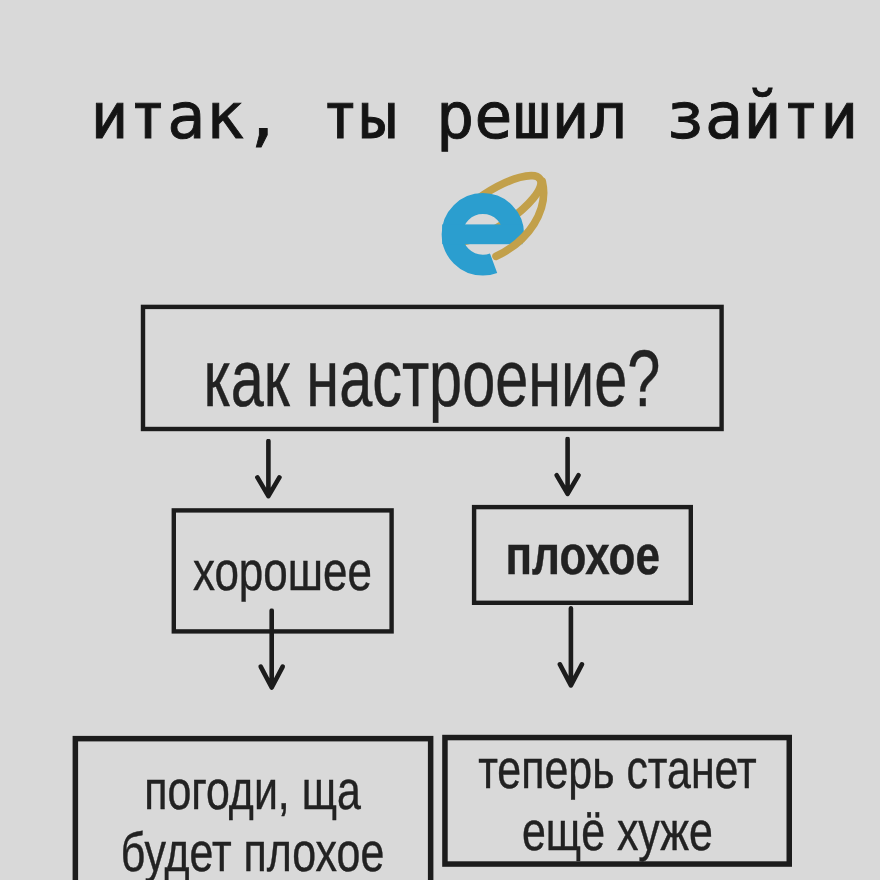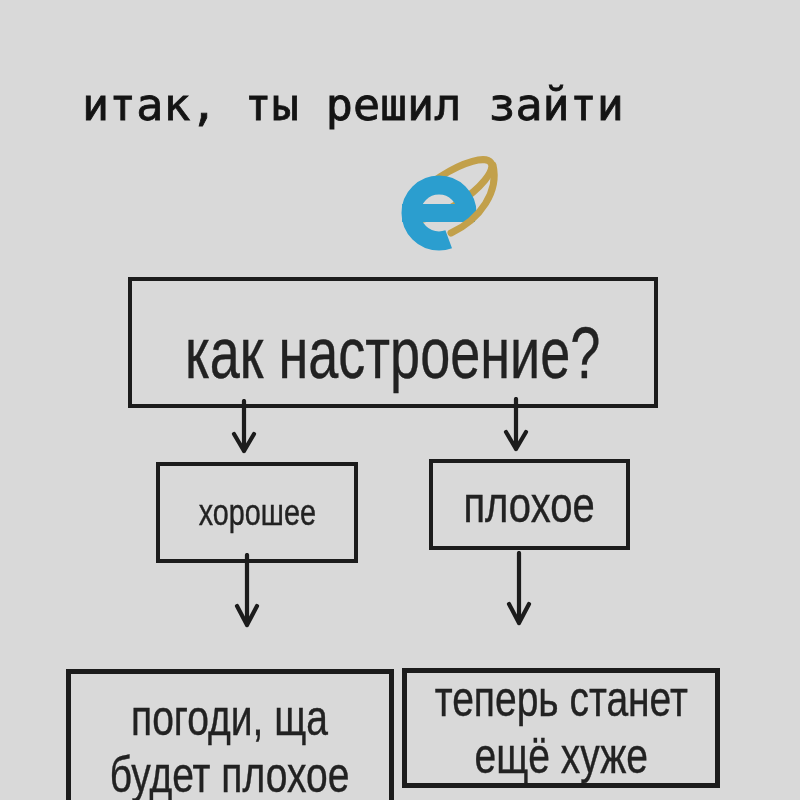--- a/index.html
+++ b/index.html
@@ -21,21 +21,21 @@
     width: 800px;
     height: 800px;
     background: var(--bg);
   }
   
   .title {
     position: absolute;
     left: 82px;
     top: 67px;
     font-family: "DejaVu Sans Mono", monospace;
-    font-size: 45px;
+    font-size: 58px;
     line-height: 76px;
     color: #141414;
     -webkit-text-stroke: 0.8px #141414;
     white-space: nowrap;
   }
   
   .ie-logo {
     position: absolute;
     left: 393px;
     top: 141px;
@@ -54,27 +54,27 @@
     color: var(--text);
     -webkit-text-stroke: 0.4px var(--text);
   }
   .squish {
     display: inline-block;
     transform: scaleX(0.8);
     transform-origin: 50% 50%;
     white-space: nowrap;
   }
   .box-root {
-    left: 128px; top: 277px; width: 530px; height: 131px;
+    left: 128px; top: 277px; width: 530px; height: 115px;
     font-size: 73px;
     padding-top: 20px;
   }
   .box-root .squish { transform: scaleX(0.74); }
-  .box-mid-left  { left: 156px; top: 462px; width: 202px; height: 101px; font-size: 36px; }
-  .box-mid-right { left: 429px; top: 459px; width: 201px; height: 91px; font-size: 50px; }
+  .box-mid-left  { left: 156px; top: 462px; width: 202px; height: 114px; font-size: 50px; }
+  .box-mid-right { left: 429px; top: 459px; width: 201px; height: 91px; font-size: 50px; font-weight: bold; }
   .box-bottom {
     border-width: 5px;
     font-size: 50px;
     line-height: 57px;
     margin-top: 36px;
   }
   .box-bottom .squish { transform: scaleX(0.78); }
   .box-bottom .line { display: block; }
   .box-bottom-left  { left: 66px;  top: 633px; width: 328px; height: 155px; }
   .box-bottom-right { left: 402px; top: 632px; width: 318px; height: 120px; }

